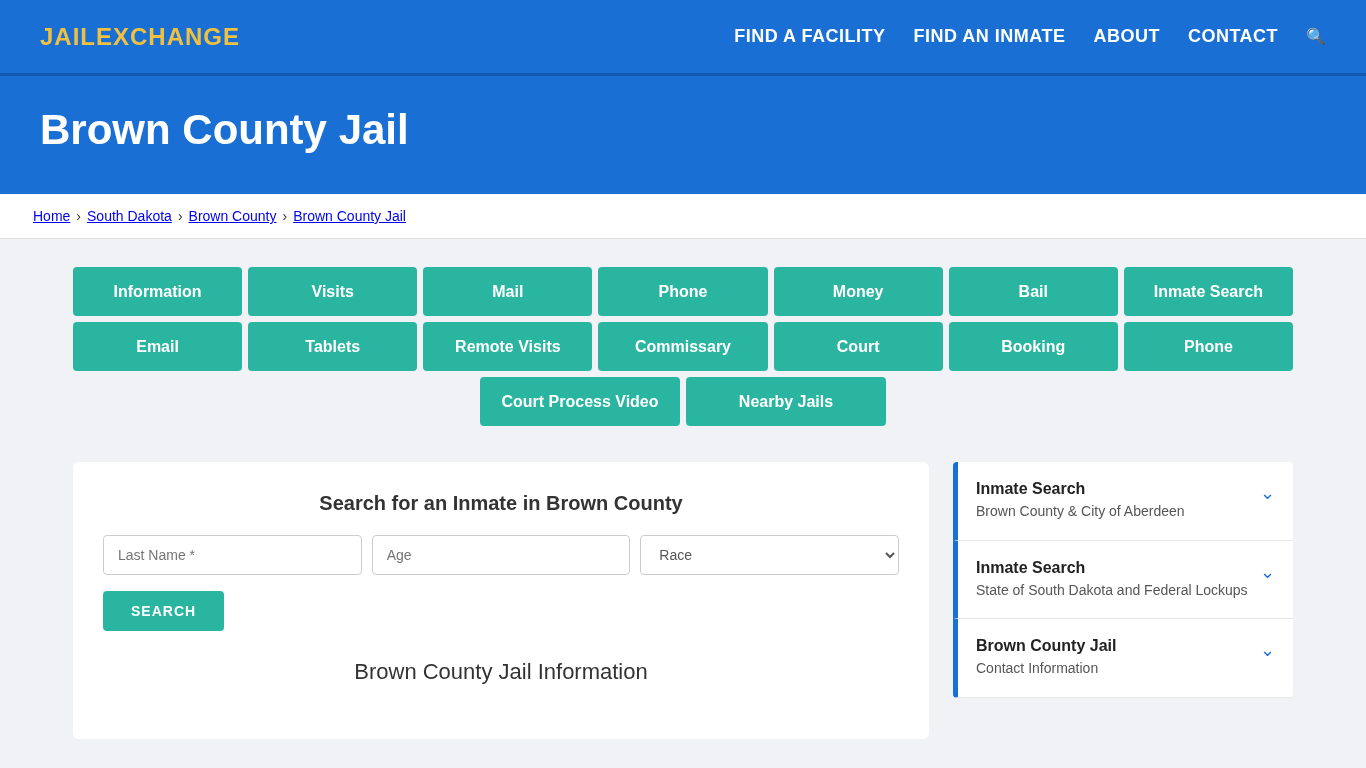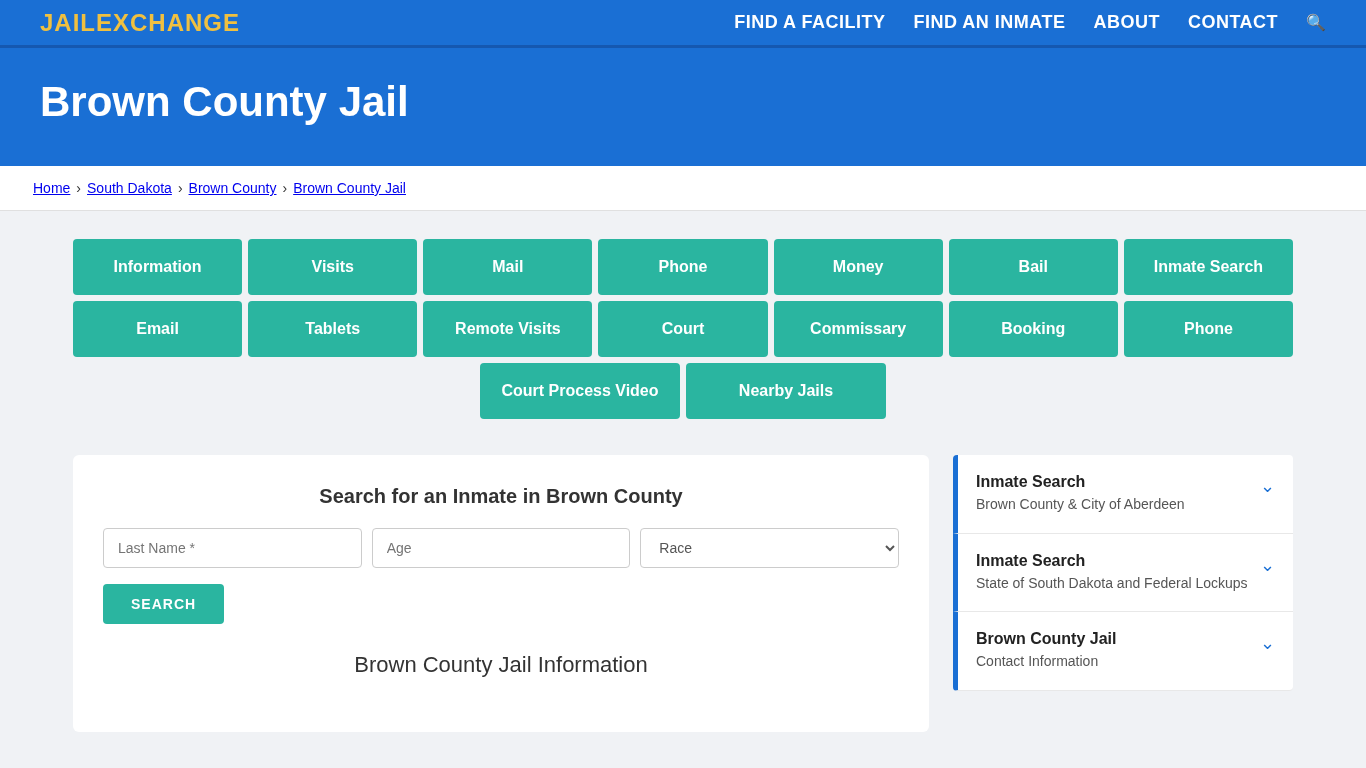--- a/index.html
+++ b/index.html
@@ -2,21 +2,21 @@
 <html><head>
   <meta charset="utf-8">
   <style>
     * { box-sizing: border-box; margin: 0; padding: 0; }
     body { font-family: Arial, sans-serif; background: #f0f2f5; color: #333; }
 
     
     .header {
       background: #1a6fd4;
       padding: 0 40px;
-      height: 48px;
+      height: 76px;
       display: flex;
       align-items: center;
       justify-content: space-between;
       border-bottom: 3px solid #1558b0;
     }
     .logo {
       font-size: 24px;
       font-weight: 900;
       color: #fff;
       letter-spacing: 1px;
@@ -67,21 +67,21 @@
       gap: 6px;
       justify-content: center;
       margin-bottom: 6px;
     }
     .grid-btn {
       background: #2ab5a0;
       color: #fff;
       border: none;
       border-radius: 4px;
       padding: 0 18px;
-      height: 56px;
+      height: 49px;
       min-width: 150px;
       font-size: 16px;
       font-weight: 600;
       cursor: pointer;
       transition: background 0.2s;
       flex: 1 1 140px;
       max-width: 175px;
     }
 
     
@@ -233,22 +233,22 @@
         <button class="grid-btn">Mail</button>
         <button class="grid-btn">Phone</button>
         <button class="grid-btn">Money</button>
         <button class="grid-btn">Bail</button>
         <button class="grid-btn">Inmate Search</button>
       </div>
       <div class="btn-grid">
         <button class="grid-btn">Email</button>
         <button class="grid-btn">Tablets</button>
         <button class="grid-btn">Remote Visits</button>
+        <button class="grid-btn">Commissary</button>
         <button class="grid-btn">Court</button>
-        <button class="grid-btn">Commissary</button>
         <button class="grid-btn">Booking</button>
         <button class="grid-btn">Phone</button>
       </div>
       <div class="btn-grid" style="justify-content:center;">
         <button class="grid-btn" style="max-width:200px;">Court Process Video</button>
         <button class="grid-btn" style="max-width:200px;">Nearby Jails</button>
       </div>
     </div>
 
     <div class="lower-section">

